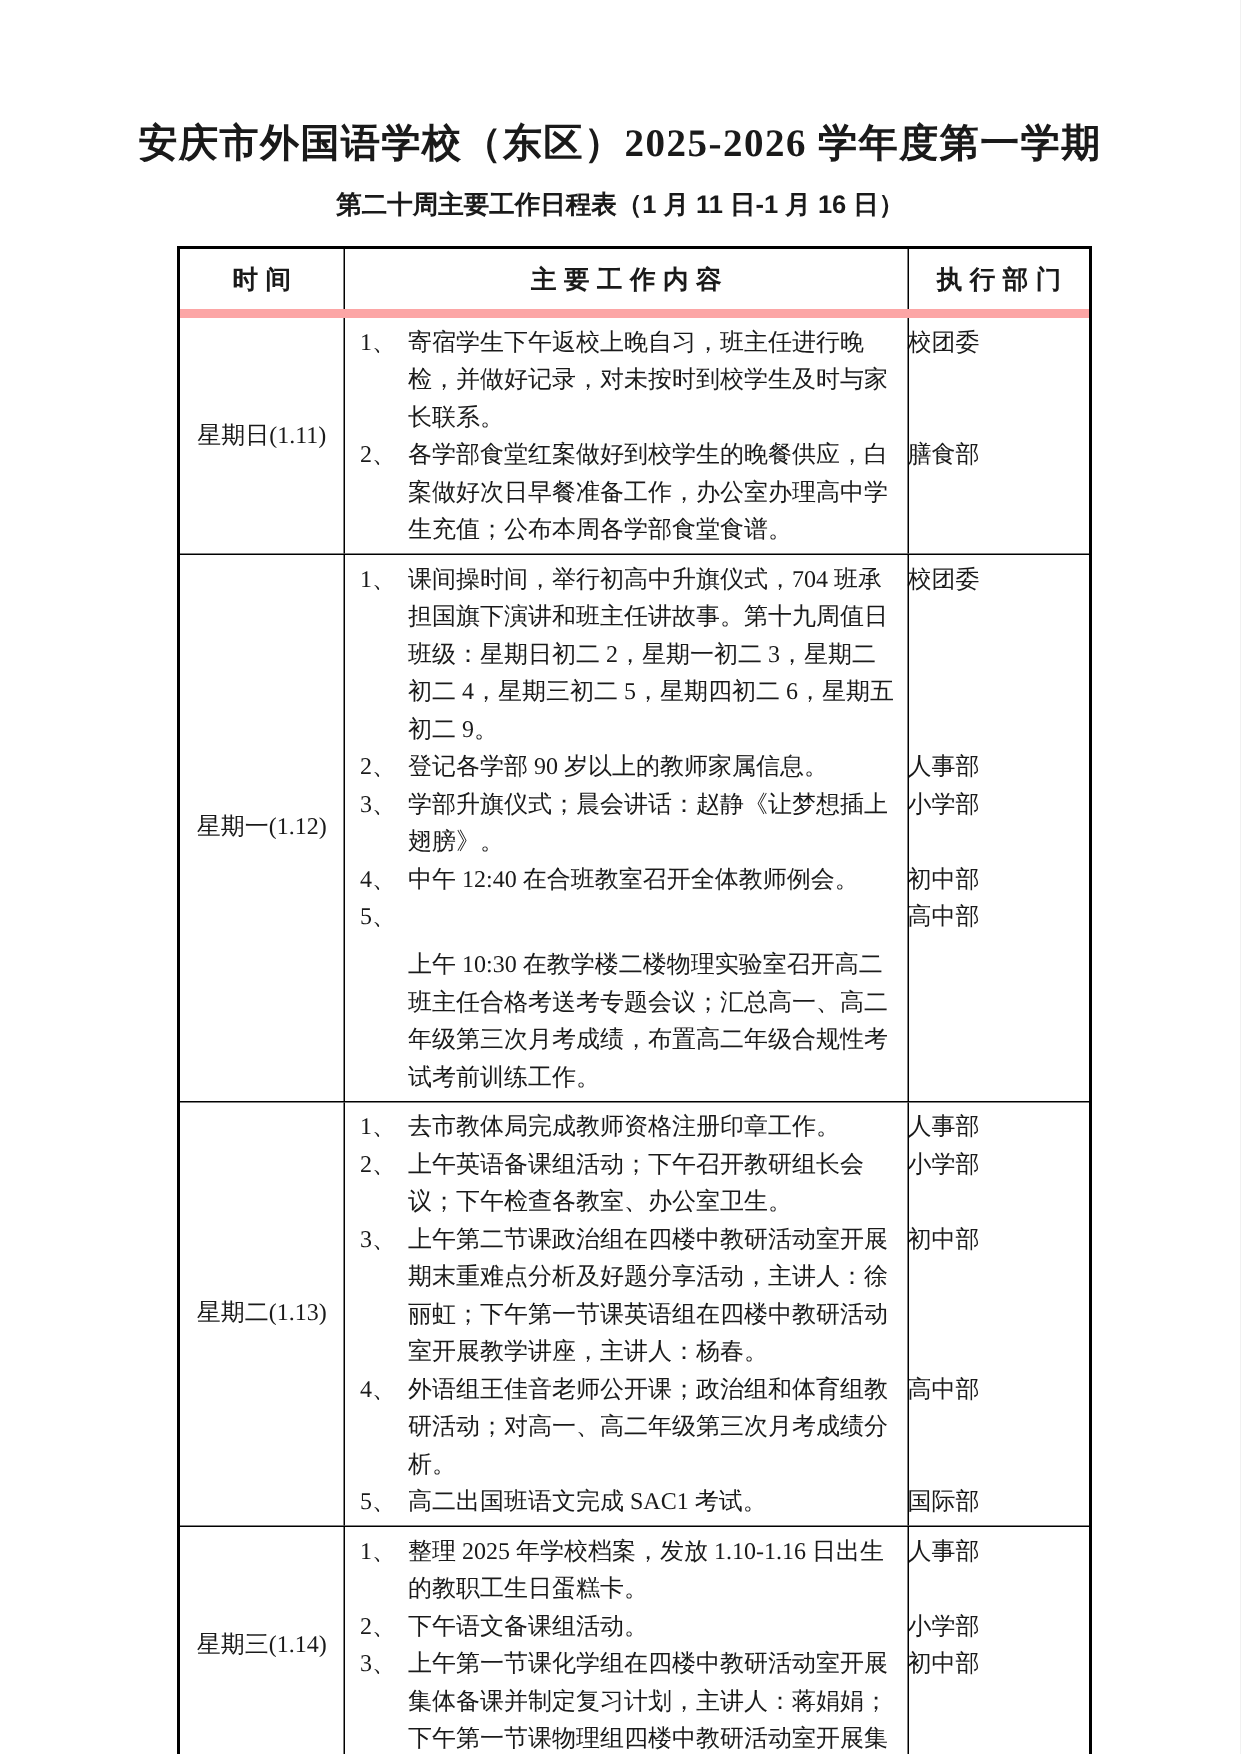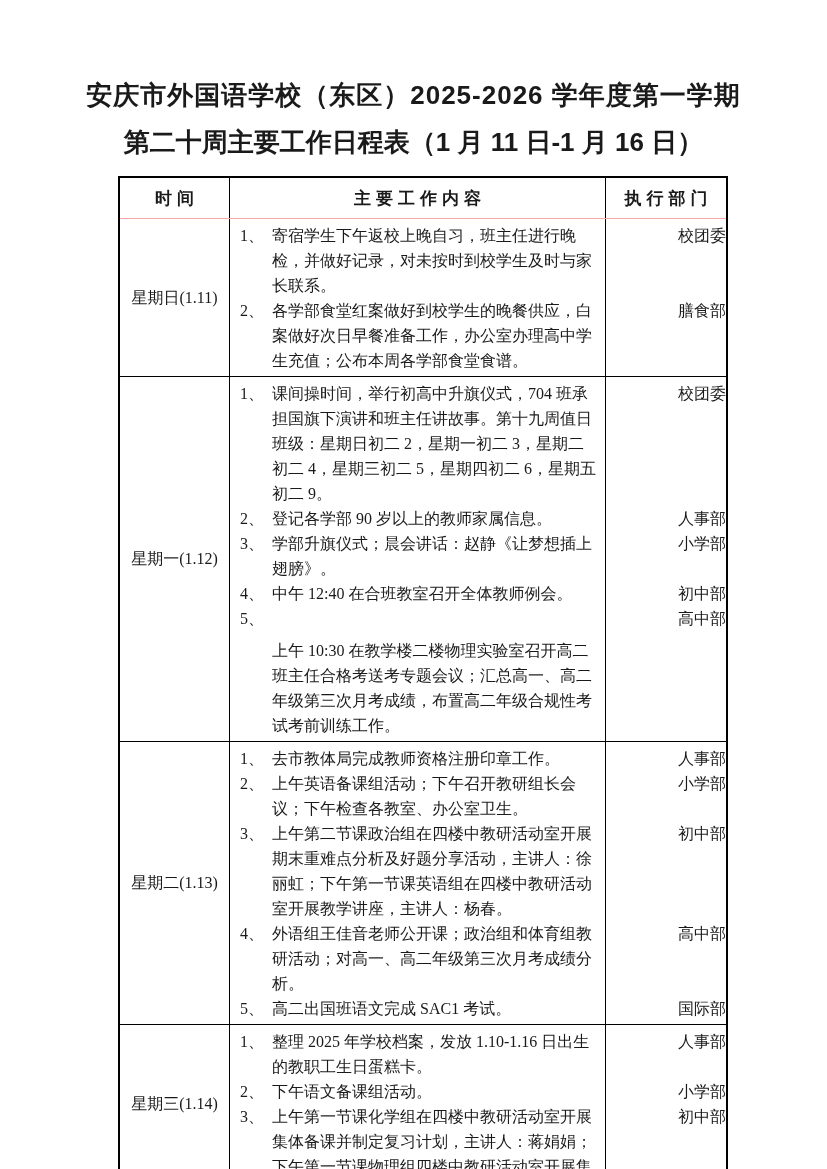--- a/index.html
+++ b/index.html
@@ -12,41 +12,41 @@
     color:#1a1a1a;
     font-family:"Liberation Serif","DejaVu Serif",serif;
     box-sizing:border-box;
   }
   .title{
     margin:0;
     padding-top:78px;
     text-align:center;
     font-size:26px;
     font-weight:bold;
-    font-family:Liberation Sans, sans-serif;
+    font-family:Liberation Serif, serif;
     letter-spacing:1px;
   }
   .subtitle{
     margin:12px 0 0 0;
     text-align:center;
-    font-size:26px;
+    font-size:17px;
     font-weight:bold;
     font-family:"Liberation Sans","DejaVu Sans",sans-serif;
   }
   .table{
     margin:16px 0 0 118px;
     width:610px;
     border:2px solid #000;
     box-sizing:border-box;
     font-size:16px;
   }
   .thead{
     display:flex;
     height:40px;
-    border-bottom:1px solid #fca5a5;
+    border-bottom:6px solid #fca5a5;
   }
   .th{
     display:flex;
     align-items:center;
     justify-content:center;
     font-weight:bold;
     font-size:17px;
     letter-spacing:5px;
     text-indent:5px;
   }
@@ -98,21 +98,21 @@
     line-height:25px;
   }
   .item-num{
     flex:none;
     width:32px;
   }
   .item-text{flex:1;}
   .item-dept{
     flex:none;
     width:121px;
-    text-align:right;
+    text-align:left;
     line-height:25px;
   }
   .footer{
     width:610px;
     margin:12px 0 0 118px;
     text-align:center;
     font-size:13px;
     color:#222;
   }
 </style>

